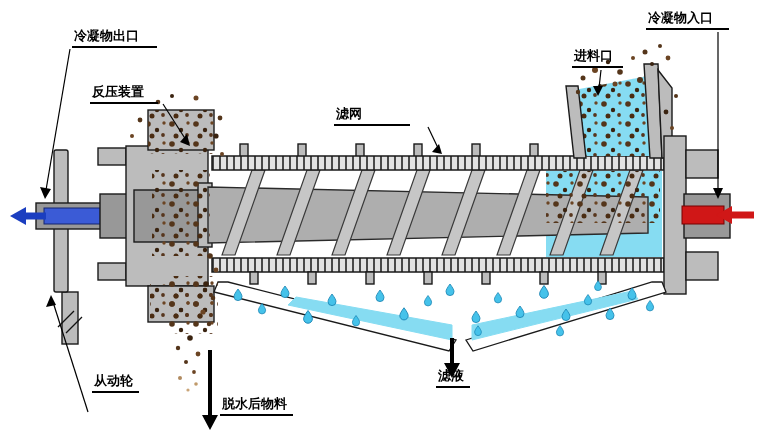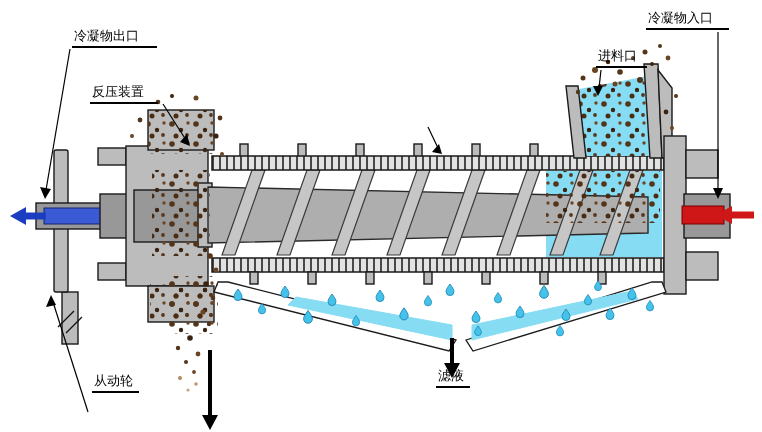--- a/index.html
+++ b/index.html
@@ -1,19 +1,19 @@
 <!DOCTYPE html>
 <html style="--machine_gray: #bcbcbc; --machine_dark: #989898; --liquid_cyan: #86dcf2; --drop_blue: #45c2ea; --particle_brown: #54351a; --particle_brown_dark: #3a2310; --particle_brown_light: #6b4423; --shaft_blue: #3b5bd6; --arrow_blue: #1b3ec0; --arrow_red: #d01717; --outline: #1a1a1a;"><head>
 <meta charset="utf-8">
 <style>
   html,body{margin:0;padding:0;background:#fff}
   .stage{position:relative;width:762px;height:432px;background:#fff;overflow:hidden;
          font-family:"DejaVu Sans",sans-serif}
   .stage svg{position:absolute;left:0;top:0}
-  .lbl{position:absolute;font-size:13px;font-weight:normal;color:#000;
+  .lbl{position:absolute;font-size:13px;font-weight:bold;color:#000;
        border-bottom:2px solid #000;padding:0 6px 2px 2px;white-space:nowrap;line-height:16px}
   .gray{fill:var(--machine_gray,#bcbcbc);stroke:var(--outline,#1a1a1a);stroke-width:1.4}
   .dgray{fill:var(--machine_dark,#989898);stroke:var(--outline,#1a1a1a);stroke-width:1.4}
   .rail{fill:url(#mesh);stroke:var(--outline,#1a1a1a);stroke-width:1.5}
   .cyan{fill:var(--liquid_cyan,#86dcf2);stroke:none}
   .pool{stroke:var(--liquid_cyan,#86dcf2);fill:var(--liquid_cyan,#86dcf2)}
   .flight{fill:#c6c6c6;stroke:#3a3a3a;stroke-width:1.2}
   .shaft{fill:#aeaeae;stroke:#2a2a2a;stroke-width:1.4}
   .tray{fill:#ffffff;stroke:var(--outline,#1a1a1a);stroke-width:1.3}
   .lead{stroke:#000;stroke-width:1.2;fill:none}
@@ -233,18 +233,20 @@
     <polygon class="ahead" points="210,430 202,415 218,415"></polygon>
   </g>
   <g>
     <line class="bigarrow" x1="452" y1="338" x2="452" y2="366"></line>
     <polygon class="ahead" points="452,378 444,363 460,363"></polygon>
   </g>
 </svg>
 
 <div class="lbl" style="left:72px;top:28px;padding-right:18px">冷凝物出口</div>
 <div class="lbl" style="left:90px;top:84px;padding-right:14px">反压装置</div>
-<div class="lbl" style="left:596px;top:48px;padding-right:10px">进料口</div>
+<div class="lbl" style="left:334px;top:106px;padding-right:48px">滤网</div>
+<div class="lbl" style="left:572px;top:48px;padding-right:10px">进料口</div>
 <div class="lbl" style="left:646px;top:10px;padding-right:16px">冷凝物入口</div>
 <div class="lbl" style="left:92px;top:373px">从动轮</div>
+<div class="lbl" style="left:220px;top:396px">脱水后物料</div>
 <div class="lbl" style="left:436px;top:368px">滤液</div>
 
 </div>
 
 </body></html>

